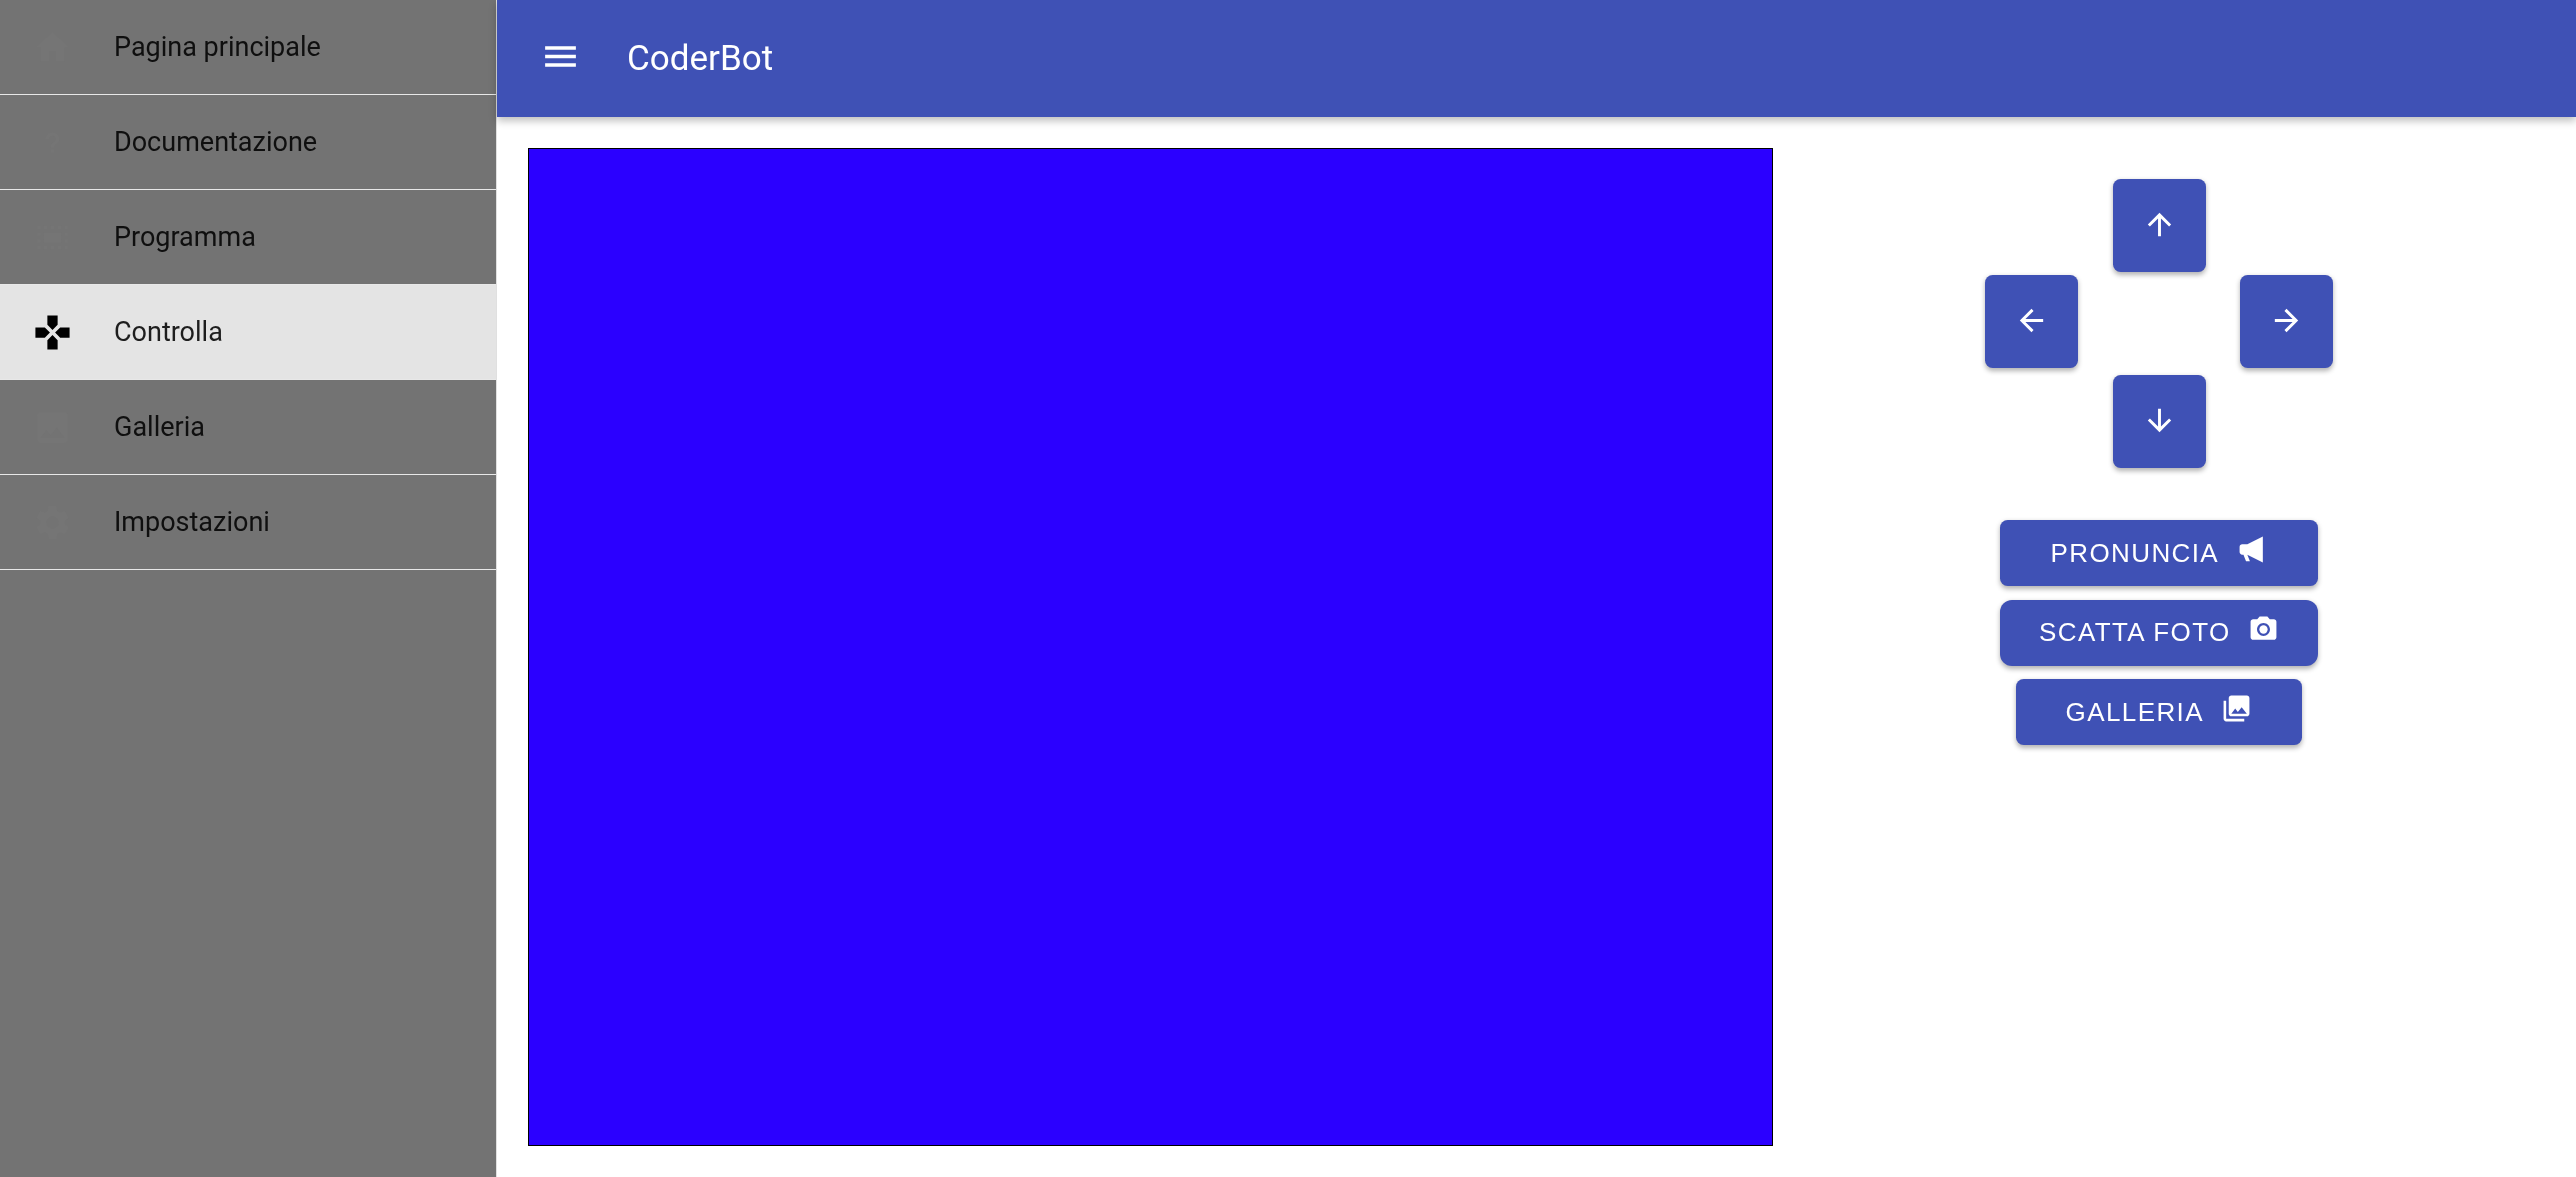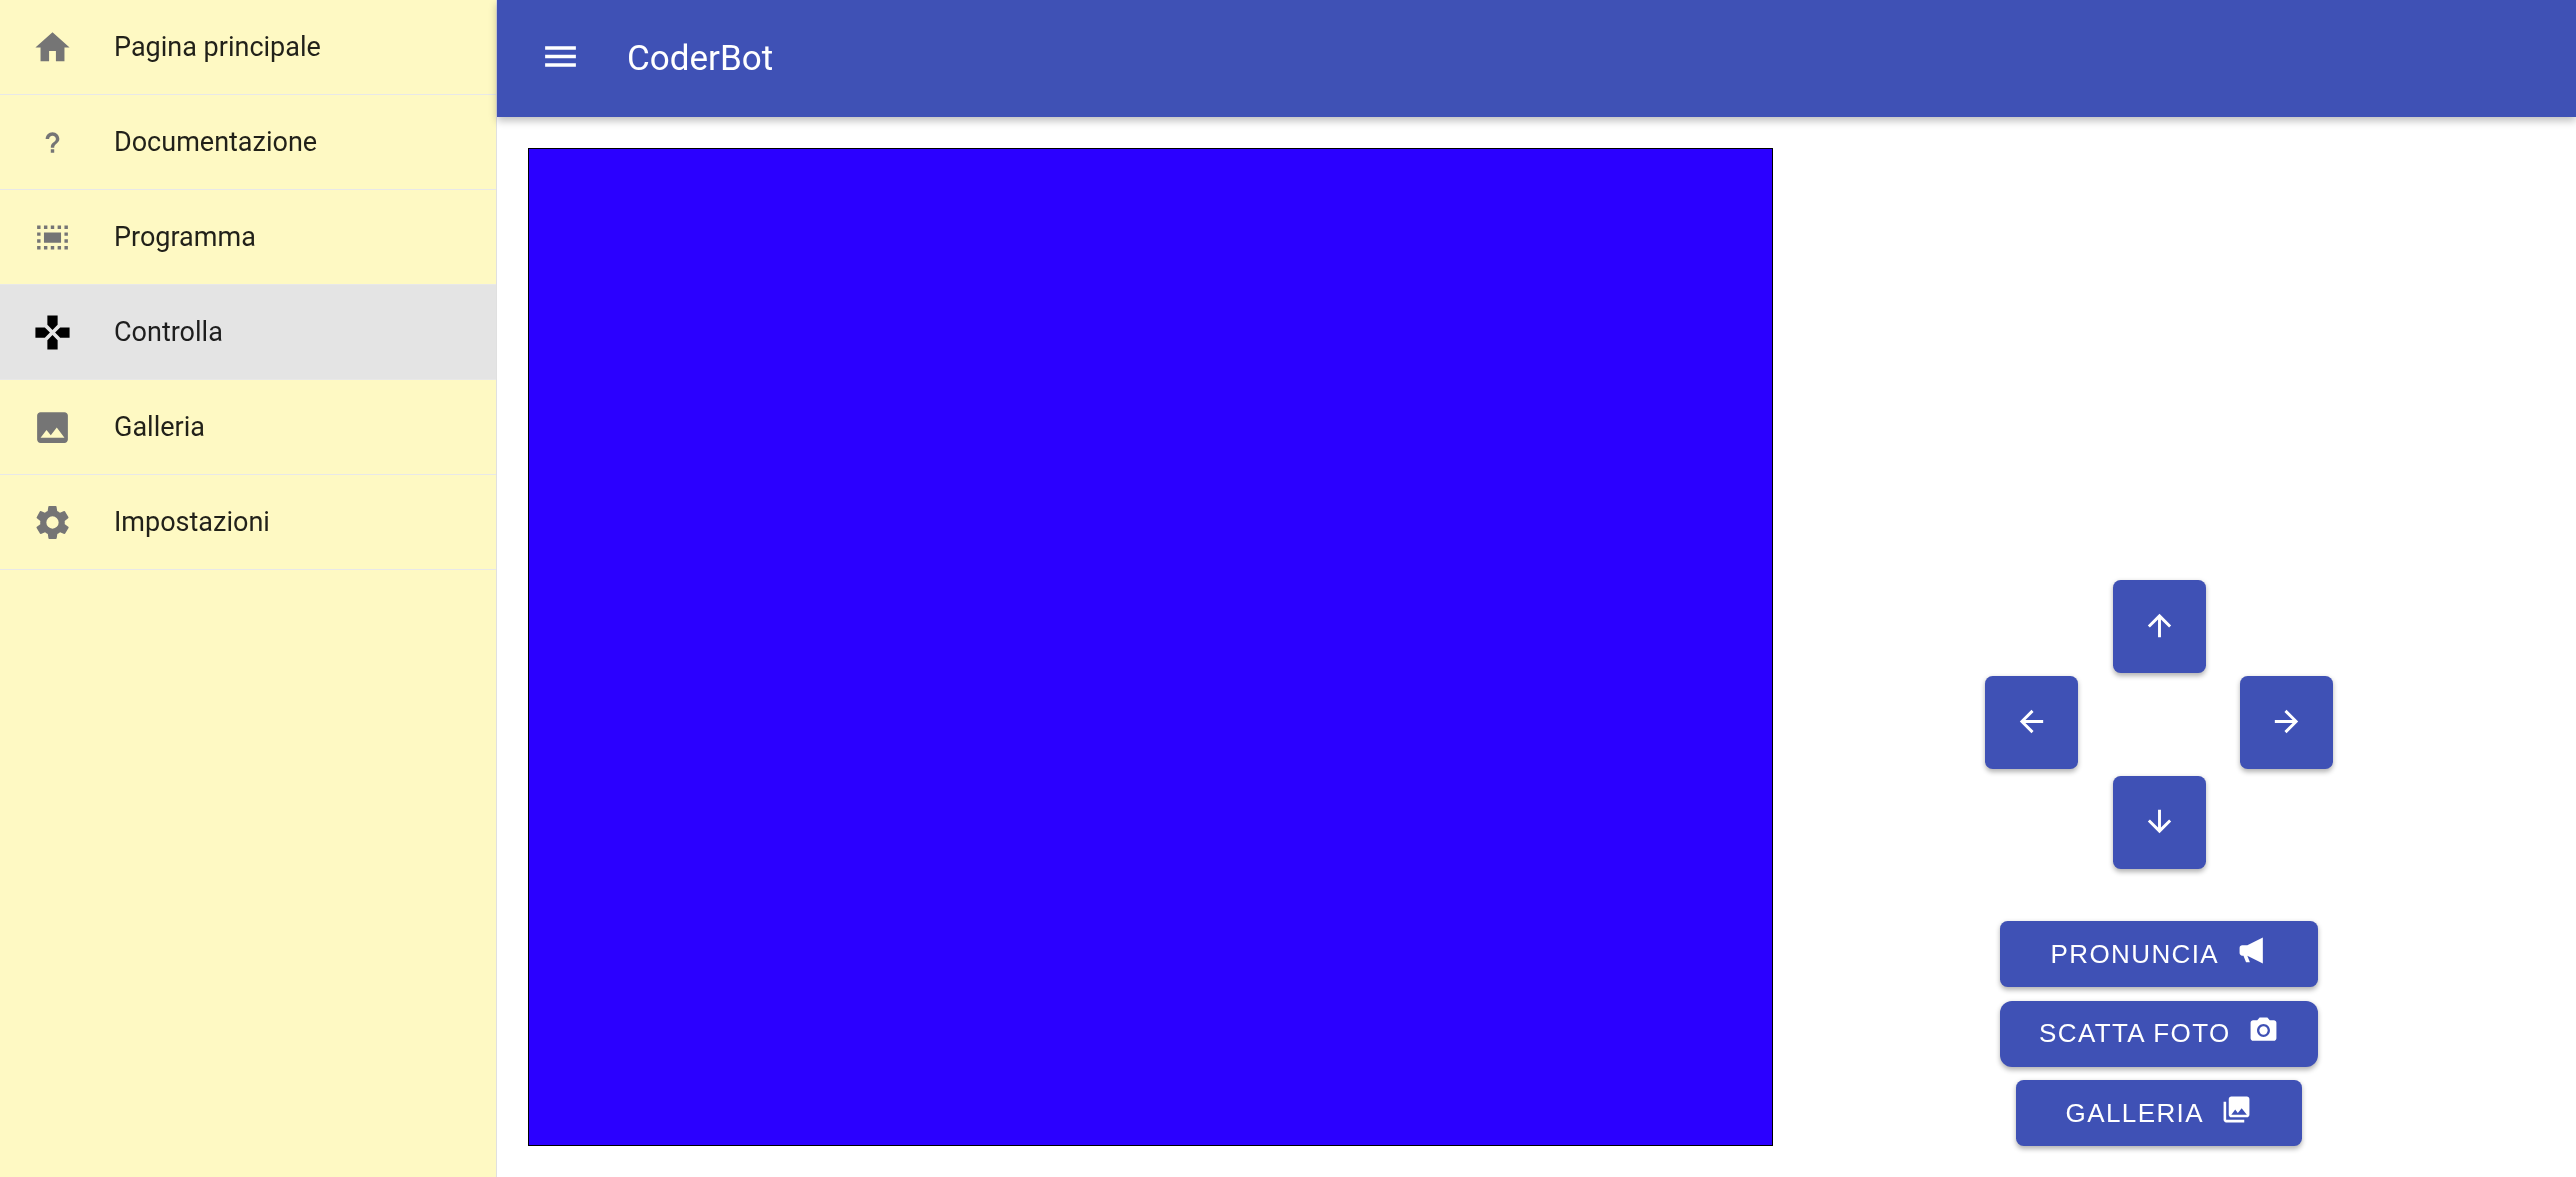--- a/index.html
+++ b/index.html
@@ -10,21 +10,21 @@
     body {
       font-family: Roboto, "Helvetica Neue", Arial, sans-serif;
       background: #ffffff;
       width: 2576px;
       height: 1177px;
       overflow: hidden;
       display: flex;
     }
     .sidebar {
       width: 497px;
-      background: #fef9c3;
+      background: #737373;
       border-right: 1px solid #e0e0e0;
       flex-shrink: 0;
     }
     .sidebar-item {
       display: flex;
       align-items: center;
       height: 95px;
       padding-left: 29px;
       border-bottom: 1px solid #e8e8e8;
       cursor: pointer;
@@ -84,21 +84,20 @@
     .app-title {
       color: #ffffff;
       font-size: 35px;
       font-weight: 400;
     }
     .content {
       flex: 1;
       display: flex;
       padding: 31px;
       background: #ffffff;
-      align-items: flex-end;
     }
     .video-panel {
       width: 1245px;
       height: 998px;
       background: #2b00ff;
       border: 1px solid #000000;
       flex-shrink: 0;
     }
     .controls-panel {
       flex: 1;

